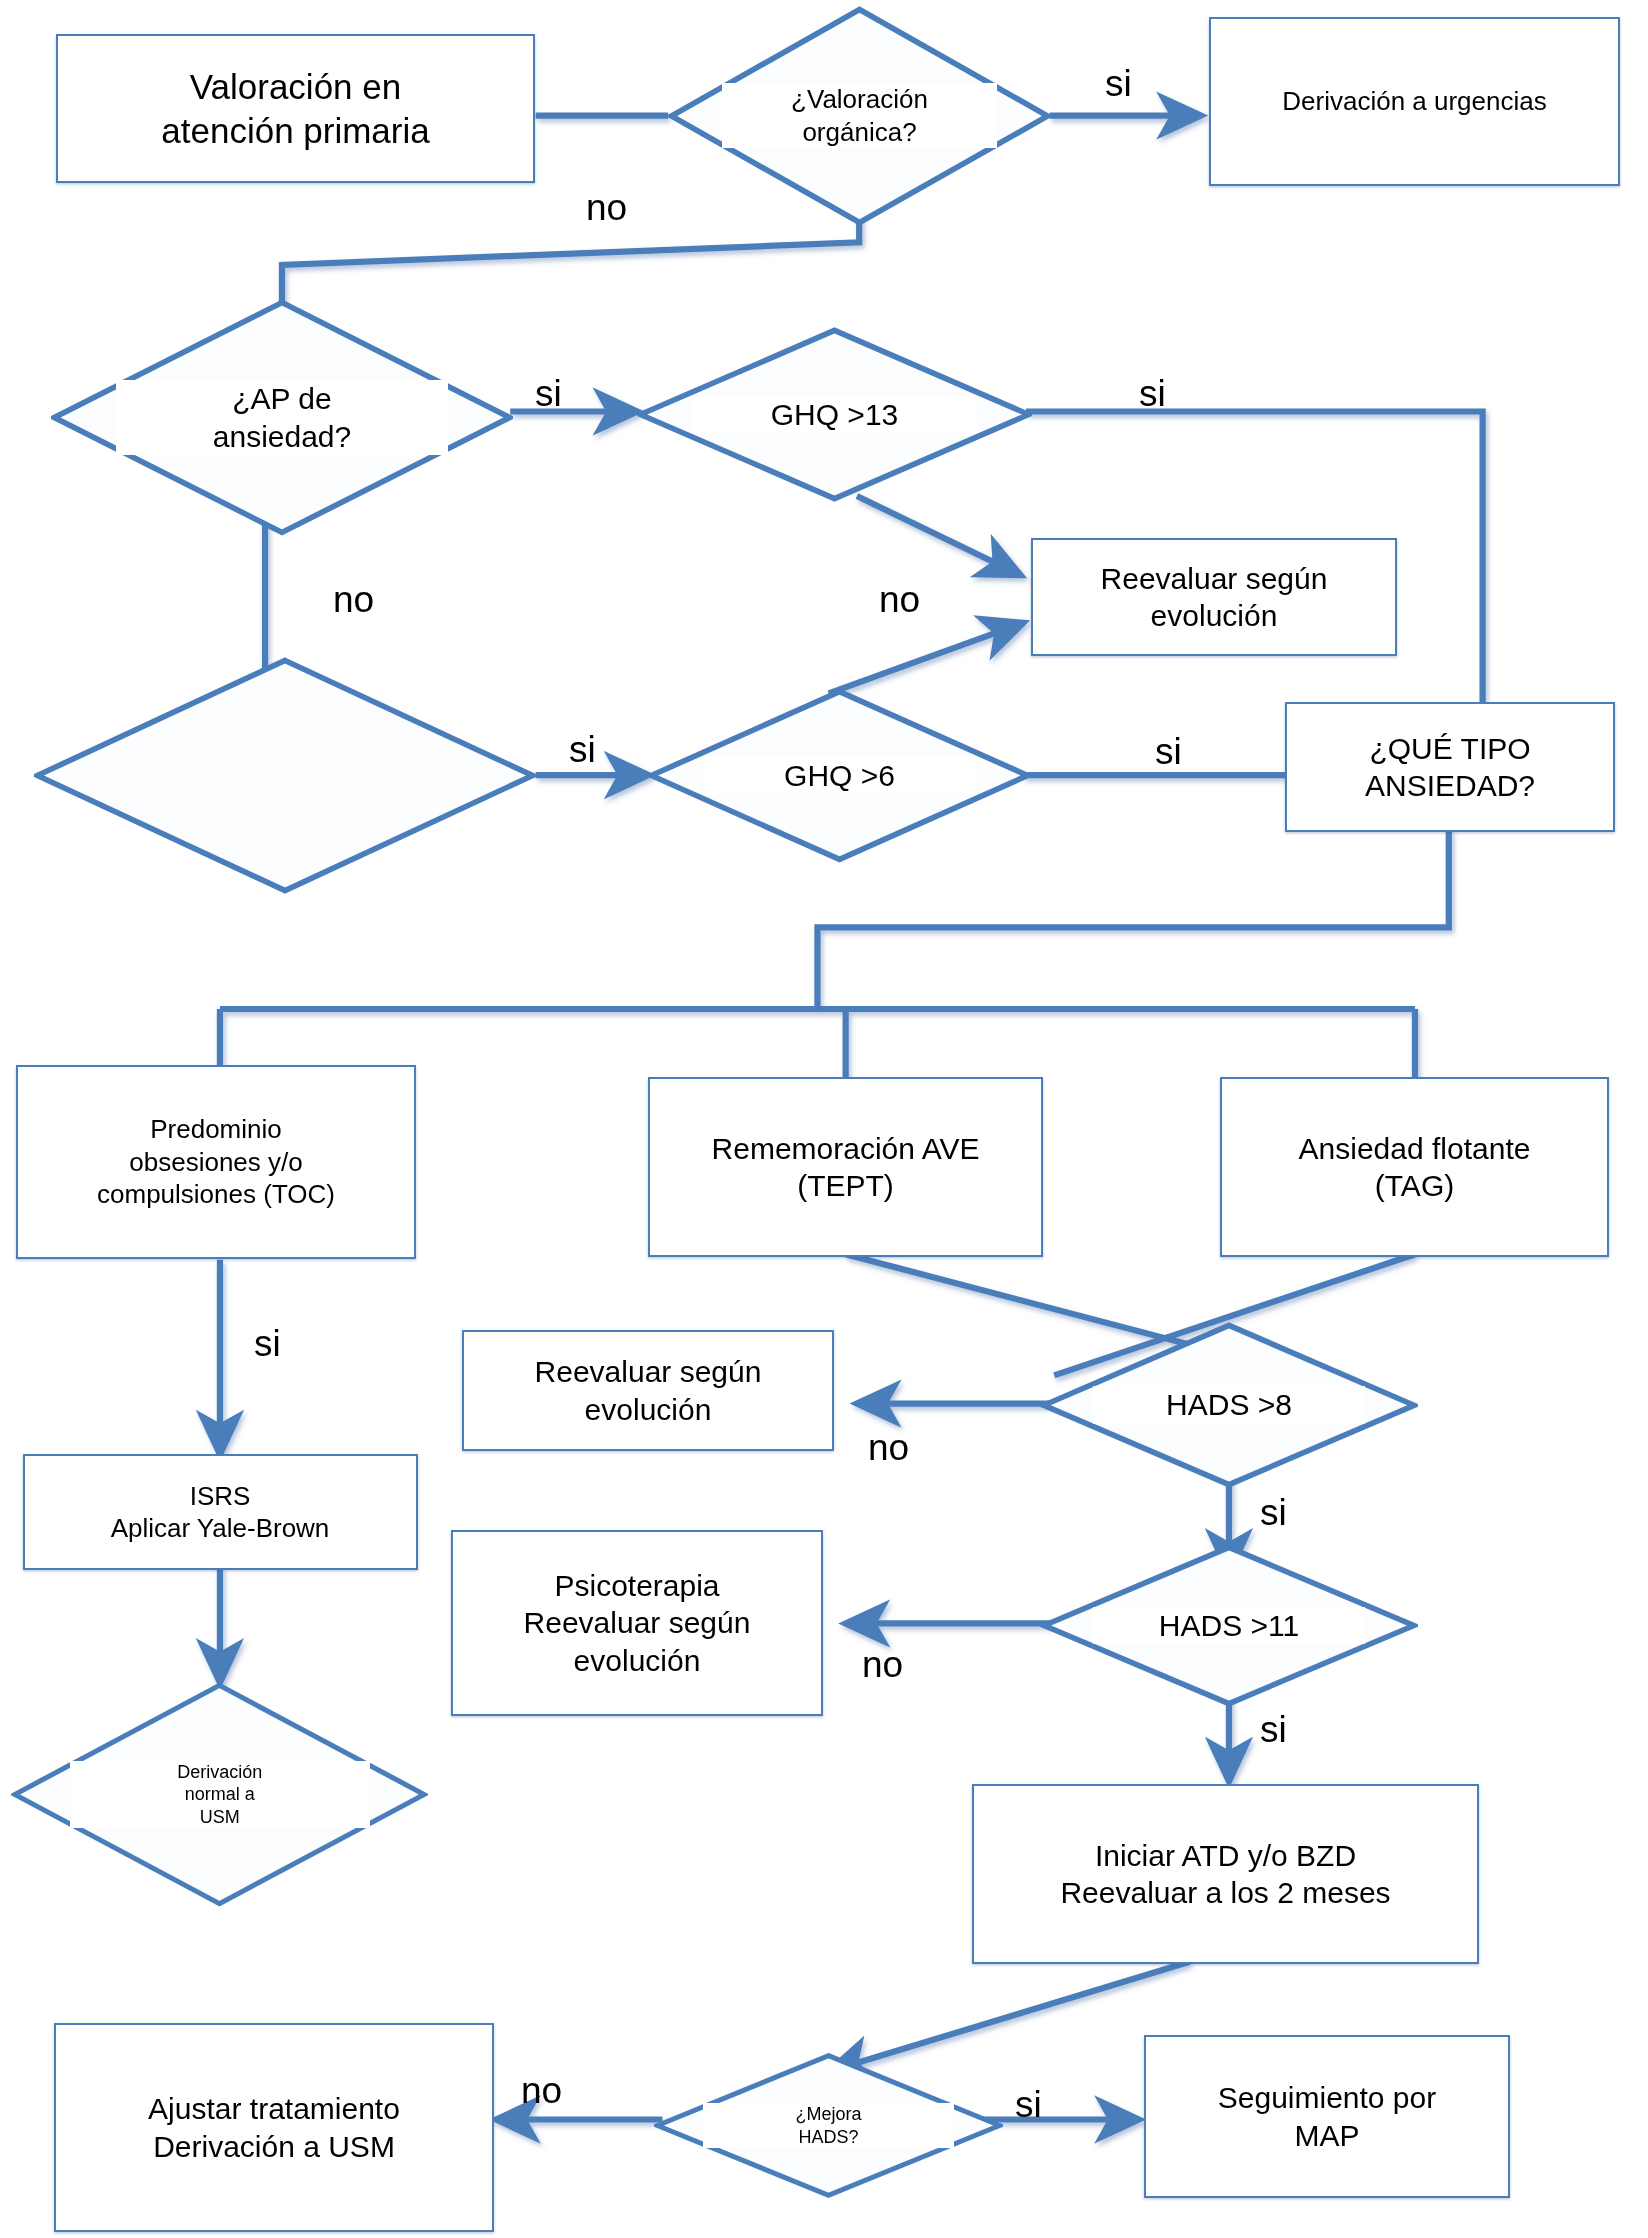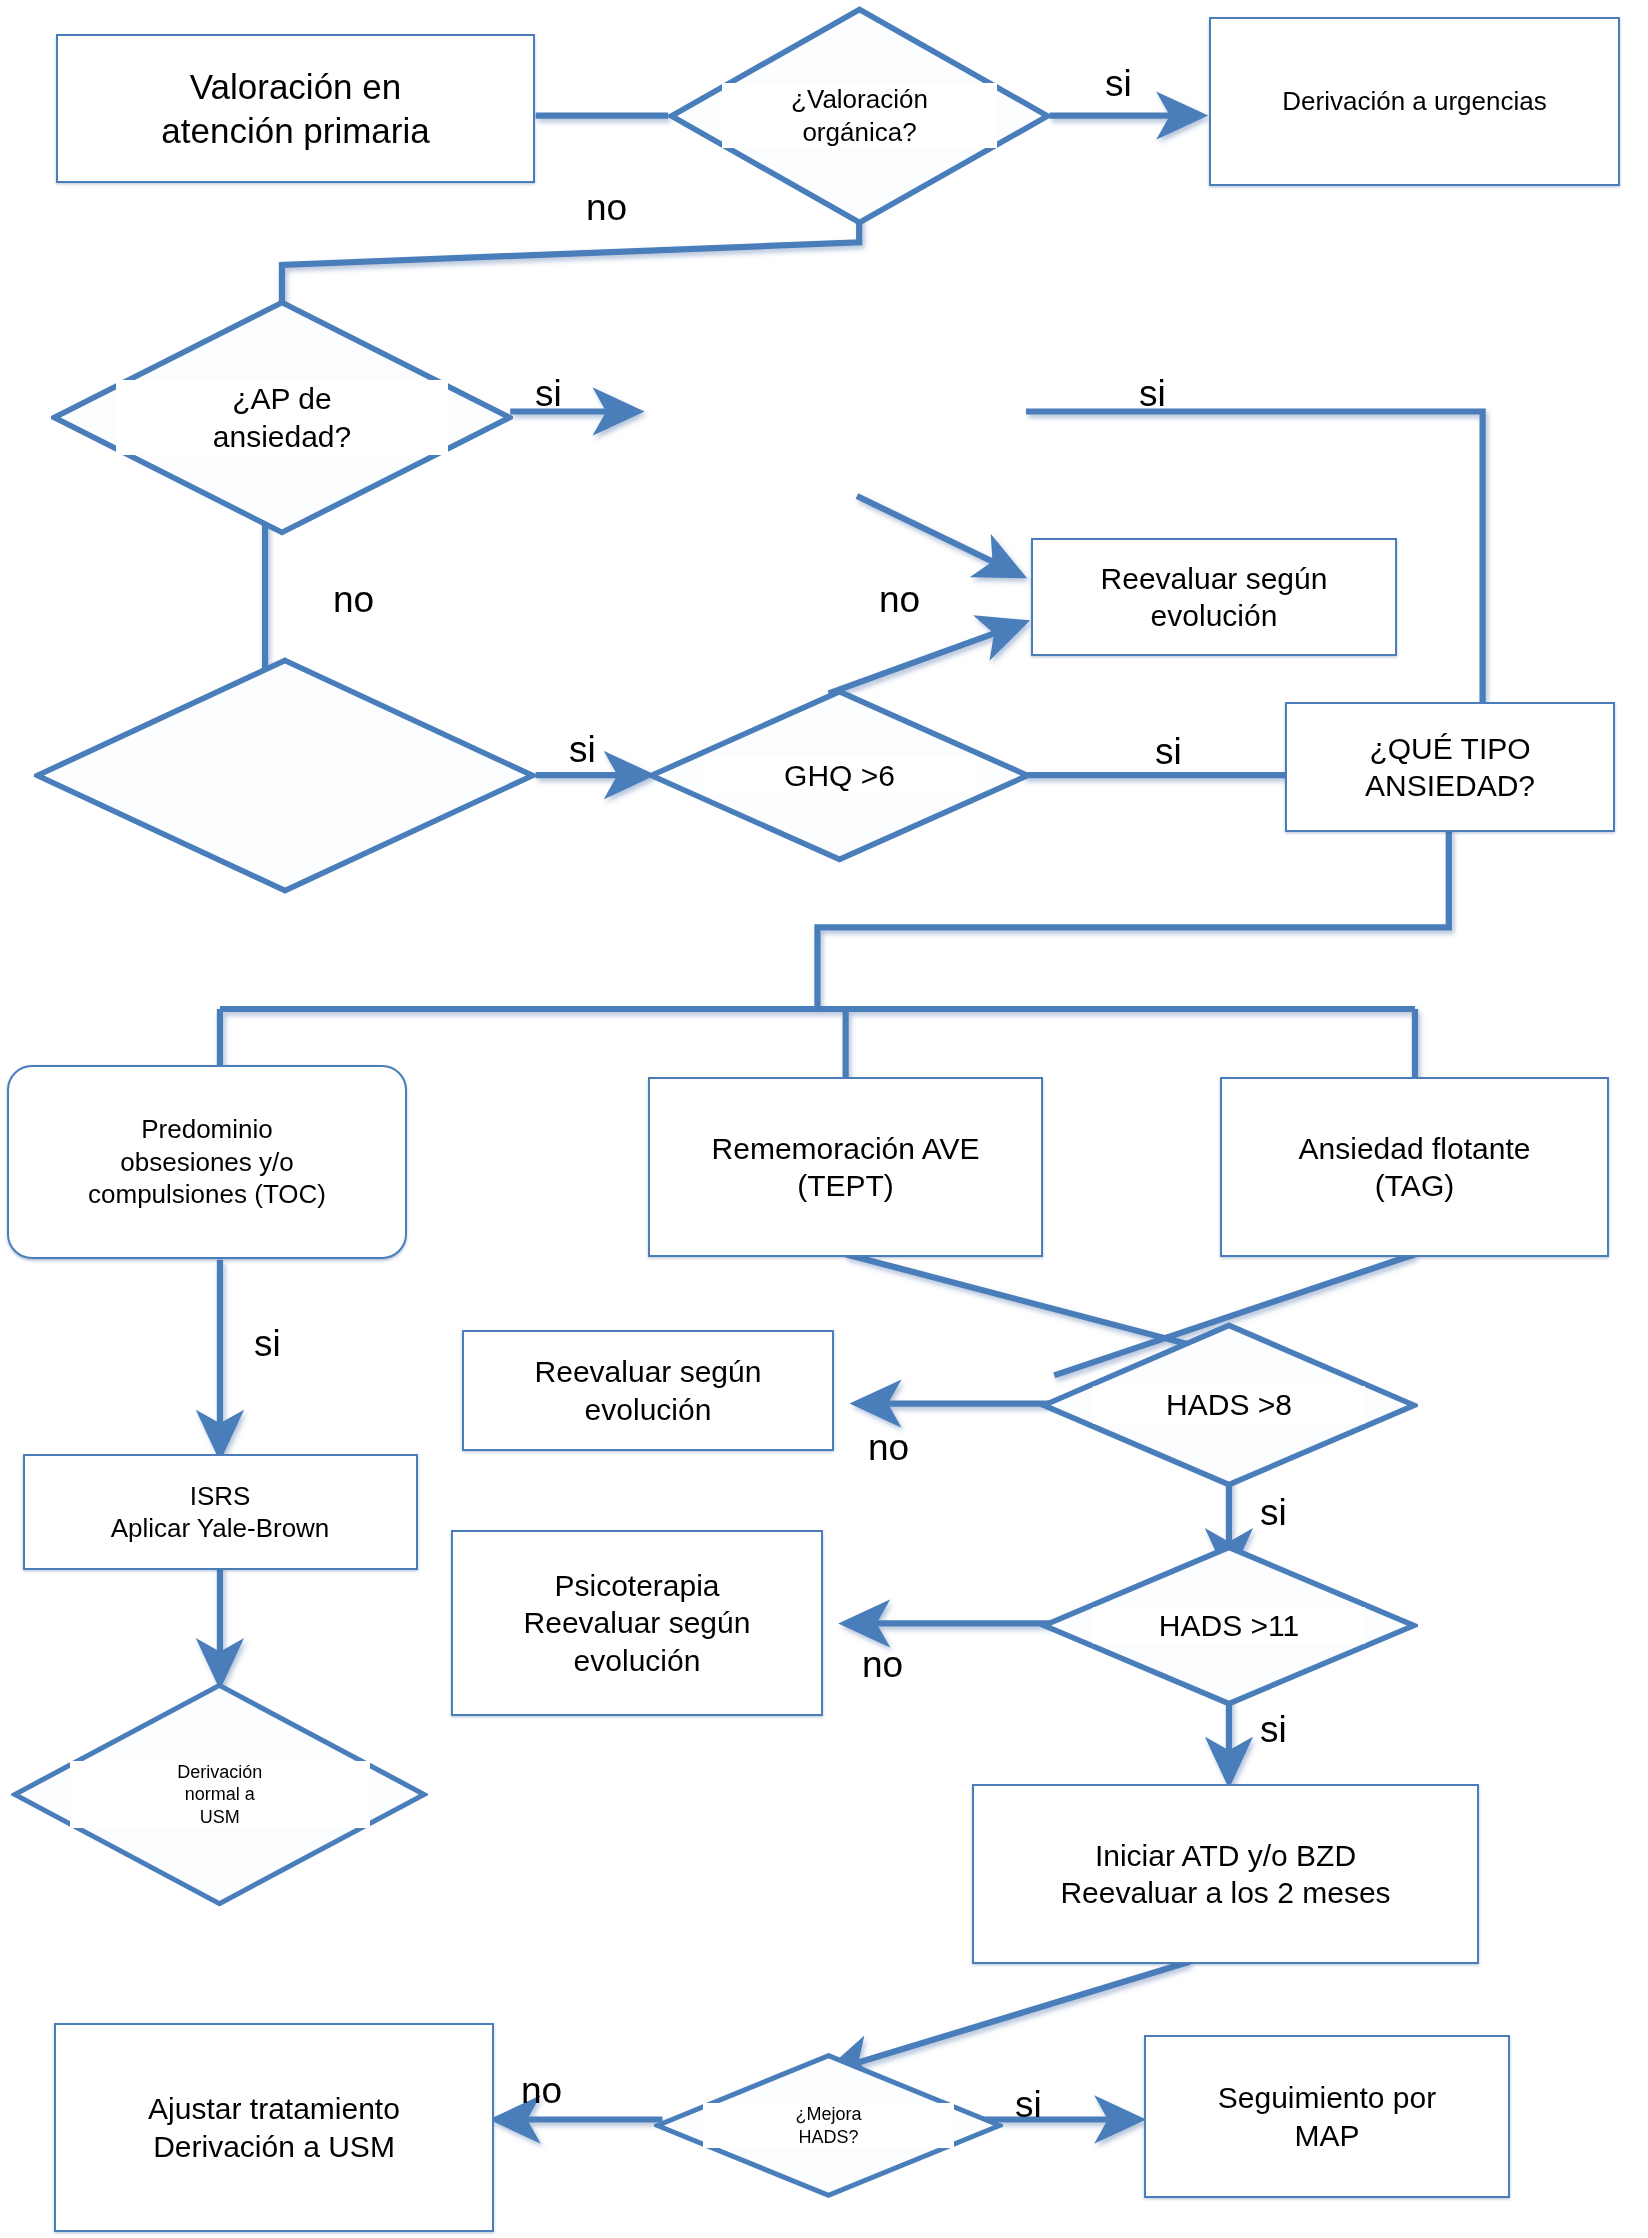--- a/index.html
+++ b/index.html
@@ -164,20 +164,28 @@
   <div class="node dia" style="left:51px; top:299px; width:462px; height:237px;">
     <svg class="shape" viewBox="0 0 820 420">
       <polygon points="410,6 814,210 410,414 6,210" fill="#fbfdff" stroke="#4a7ebb" stroke-width="10"></polygon>
     </svg>
     <div class="inner t-mid">
       <div>¿AP de</div>
       <div>ansiedad?</div>
     </div>
   </div>
 
+  <div class="node dia" style="left:637px; top:327px; width:395px; height:175px;">
+    <svg class="shape" viewBox="0 0 700 310">
+      <polygon points="350,6 694,155 350,304 6,155" fill="#fbfdff" stroke="#4a7ebb" stroke-width="10"></polygon>
+    </svg>
+    <div class="inner t-mid">
+      <div>GHQ &gt;13</div>
+    </div>
+  </div>
 
   <div class="node box" style="left:1031px; top:538px; width:366px; height:118px;">
     <div class="inner t-mid">
       <div>Reevaluar según</div>
       <div>evolución</div>
     </div>
   </div>
 
   <div class="node dia" style="left:34px; top:657px; width:502px; height:237px;">
     <svg class="shape" viewBox="0 0 890 420">
@@ -194,21 +202,21 @@
     </div>
   </div>
 
   <div class="node box" style="left:1285px; top:702px; width:330px; height:130px;">
     <div class="inner t-mid">
       <div>¿QUÉ TIPO</div>
       <div>ANSIEDAD?</div>
     </div>
   </div>
 
-  <div class="node box" style="left:7px; top:1065px; width:400px; height:194px;border-radius:25px;">
+  <div class="node box" style="left:16px; top:1065px; width:400px; height:194px;">
     <div class="inner t-small">
       <div>Predominio</div>
       <div>obsesiones y/o</div>
       <div>compulsiones (TOC)</div>
     </div>
   </div>
 
   <div class="node box" style="left:648px; top:1077px; width:395px; height:180px;">
     <div class="inner t-mid">
       <div>Rememoración AVE</div>

